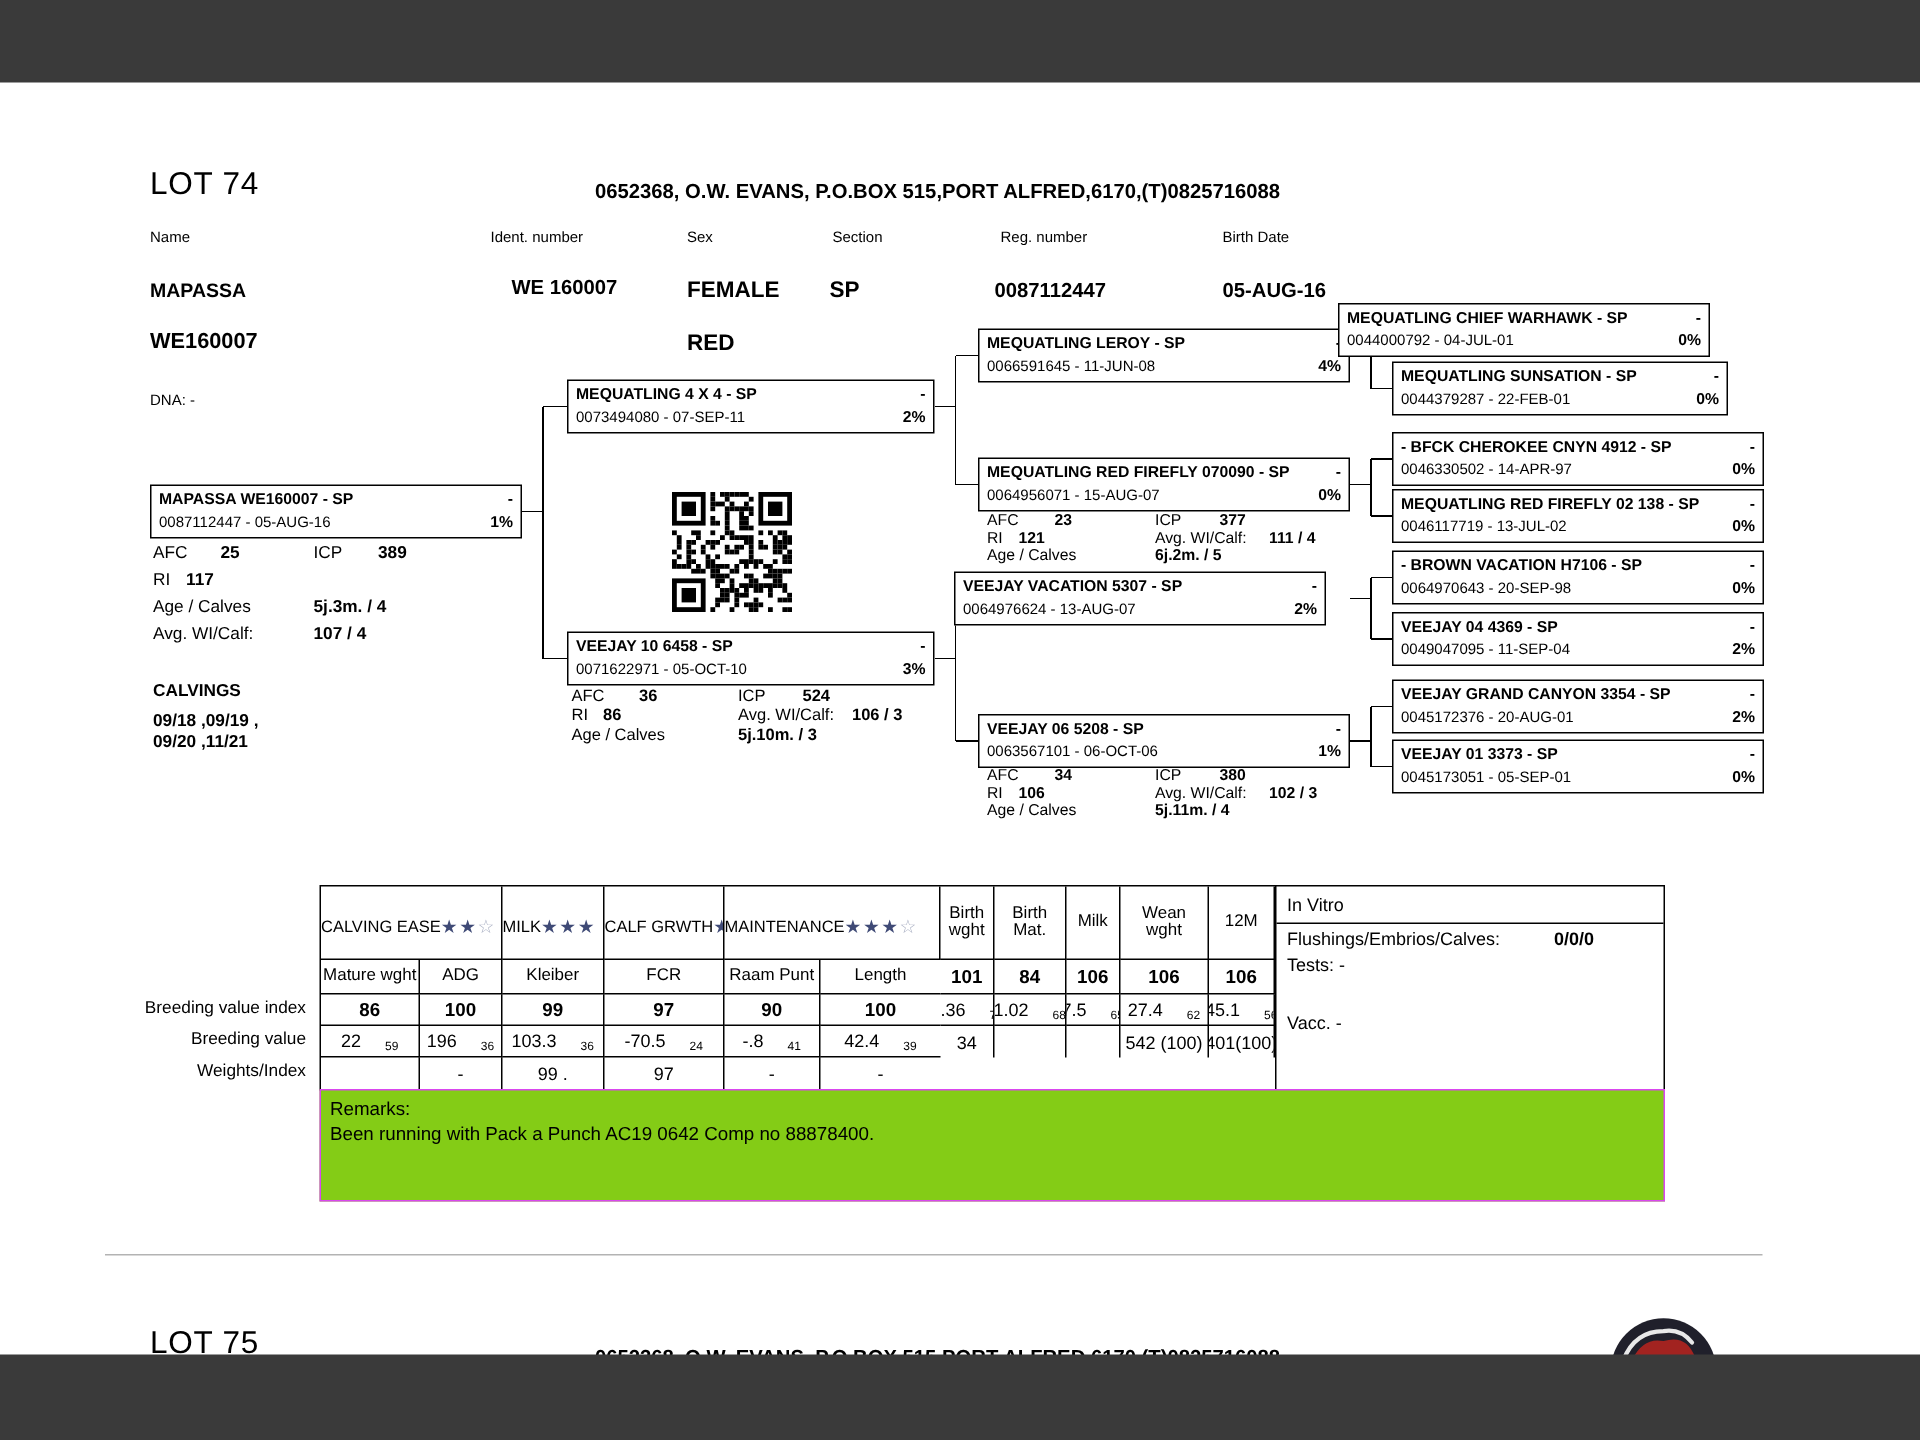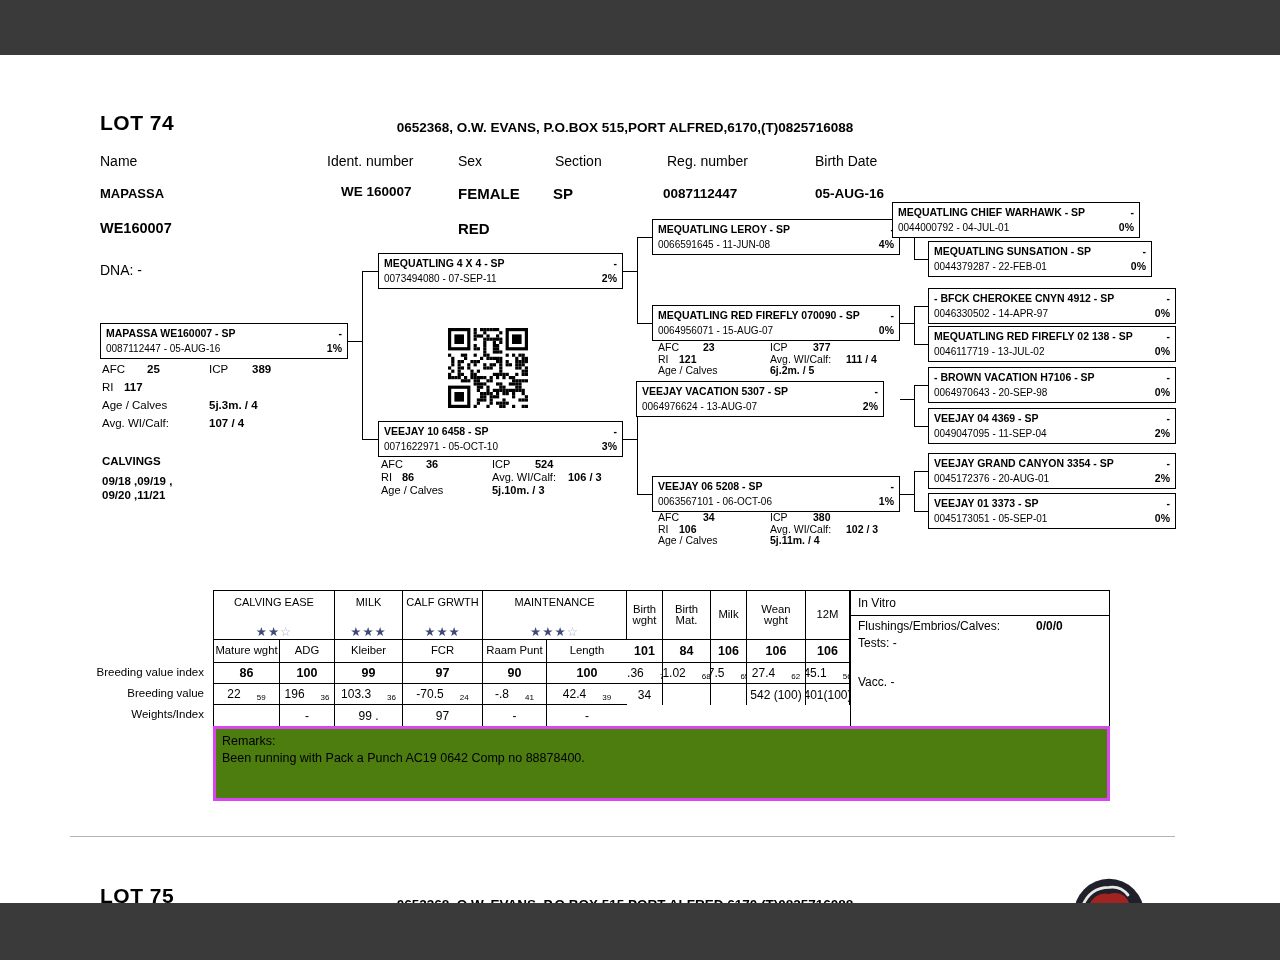--- a/index.html
+++ b/index.html
@@ -2,24 +2,24 @@
 <html><head>
 <meta charset="utf-8">
 <style>
   *{margin:0;padding:0;box-sizing:border-box}
   html,body{width:1280px;height:960px;background:#fff;font-family:"Liberation Sans",sans-serif;color:#000;overflow:hidden}
   #page{position:relative;width:1280px;height:960px;background:#fff}
   .bar{position:absolute;left:0;width:1280px;background:#3a3a3a;z-index:20}
   #bar-top{top:0;height:55px}
   #bar-bottom{top:903px;height:57px}
 
-  .lot-title{position:absolute;font-size:21px;font-weight:bold;letter-spacing:.5px}
+  .lot-title{position:absolute;font-size:21px;font-weight:normal;letter-spacing:.5px}
   .owner-line{position:absolute;left:190px;width:870px;text-align:center;font-size:13.5px;font-weight:bold}
 
-  .hlabel{position:absolute;font-size:14px}
+  .hlabel{position:absolute;font-size:10px}
   .hvalue{position:absolute;font-weight:bold;font-size:13.5px}
   .big{font-size:15px}
 
   .logo{position:absolute;width:76px;height:76px}
 
   .pbox{position:absolute;height:36px;border:1px solid #000;background:#fff;padding:2px 5px 0 5px}
   .pbox .r1{display:flex;justify-content:space-between;font-size:10.5px;font-weight:bold;line-height:15px;white-space:nowrap}
   .pbox .r2{display:flex;justify-content:space-between;font-size:10px;line-height:15px;white-space:nowrap}
   .pbox .pct{font-weight:bold;font-size:10.5px}
 
@@ -33,40 +33,40 @@
   #connectors{position:absolute;left:0;top:0;width:1280px;height:960px;pointer-events:none}
 
   .ebv{position:absolute;left:213px;top:590px;width:638px;border:1px solid #000;display:grid;
        grid-template-columns:66px 55px 68px 80px 64px 80px 36px 48px 36px 59px 44px;
        grid-template-rows:49px 23px 21px 21px 21px;background:#fff}
   .c{border-right:1px solid #000;border-bottom:1px solid #000;display:flex;align-items:center;justify-content:center;overflow:hidden}
   .ce{border-right:none}
   .nb{border-bottom:none}
   .s2{grid-column:span 2}
   .s5{grid-column:span 5}
-  .g{flex-direction:column;justify-content:space-between;padding-top:5px}
+  .g{flex-direction:row;justify-content:flex-start;padding-top:5px}
   .glabel{font-size:11px;white-space:nowrap}
   .stars{font-size:12.5px;letter-spacing:1px;margin-top:1px;line-height:14px}
   .on{color:#3f4a76}
   .off{color:#a8aec2}
   .h{font-size:11.3px;text-align:center;line-height:11.5px;padding:0 1px}
   .i{font-size:12.5px;font-weight:bold}
   .v{font-size:12px;white-space:nowrap}
   .va{font-size:8px;margin-left:16px;transform:translateY(3px)}
   .w{font-size:12px;white-space:nowrap}
 
   .rowlab{position:absolute;left:0;width:204px;text-align:right;font-size:11.5px}
 
   .invitro{position:absolute;left:850px;top:590px;width:260px;height:137px;border:1px solid #000;background:#fff;font-size:12px}
   .invitro .title{height:25px;border-bottom:1px solid #000;padding:5px 7px 0 7px}
   .invitro .line{padding:3px 7px 0 7px;position:relative}
   .invitro .flushv{position:absolute;left:185px;top:3px;font-weight:bold}
   .invitro .vacc{margin-top:22px}
 
-  .remarks{position:absolute;left:213px;top:726px;width:897px;height:75px;border:3px solid #d946ef;background:#4d7c0f;padding:4px 6px;font-size:12.5px;line-height:17px}
+  .remarks{position:absolute;left:213px;top:726px;width:897px;height:75px;border:1px solid #d946ef;background:#84cc16;padding:4px 6px;font-size:12.5px;line-height:17px}
 
   .divider{position:absolute;left:70px;top:836px;width:1105px;height:1px;background:#b3b3b3}
 </style>
 </head>
 <body>
 
 <div id="page">
 
   <div id="bar-top" class="bar"></div>
 

